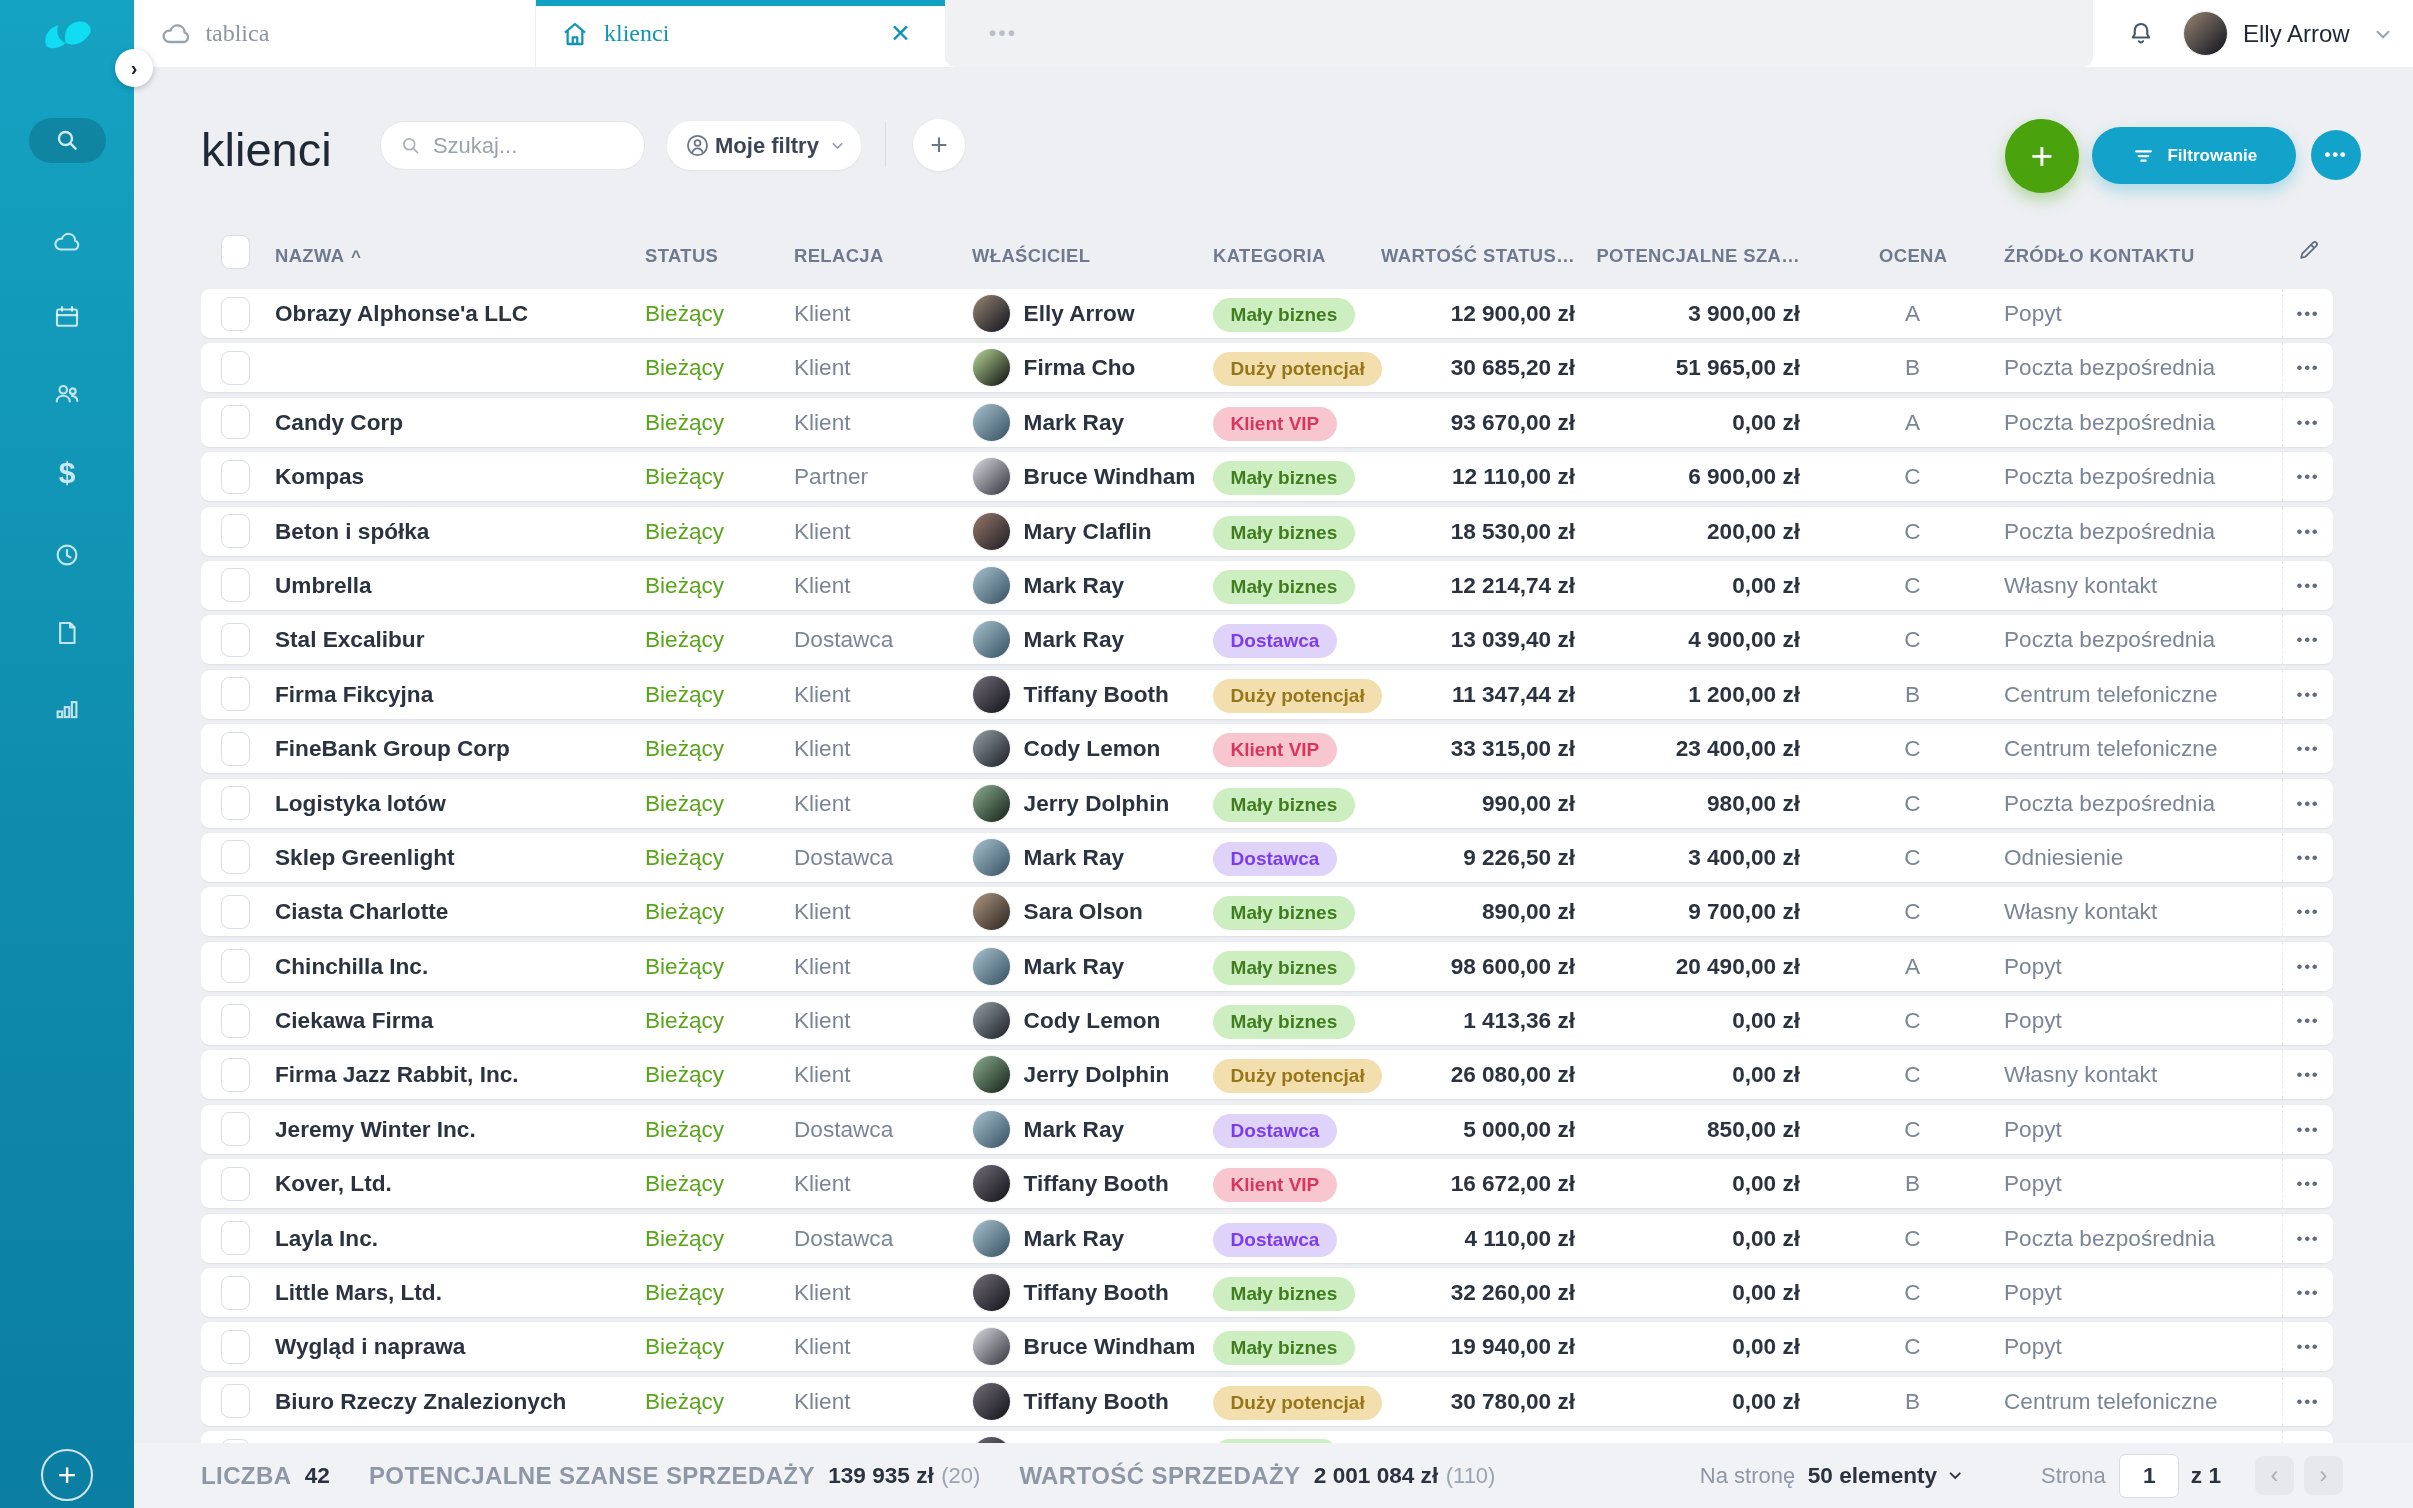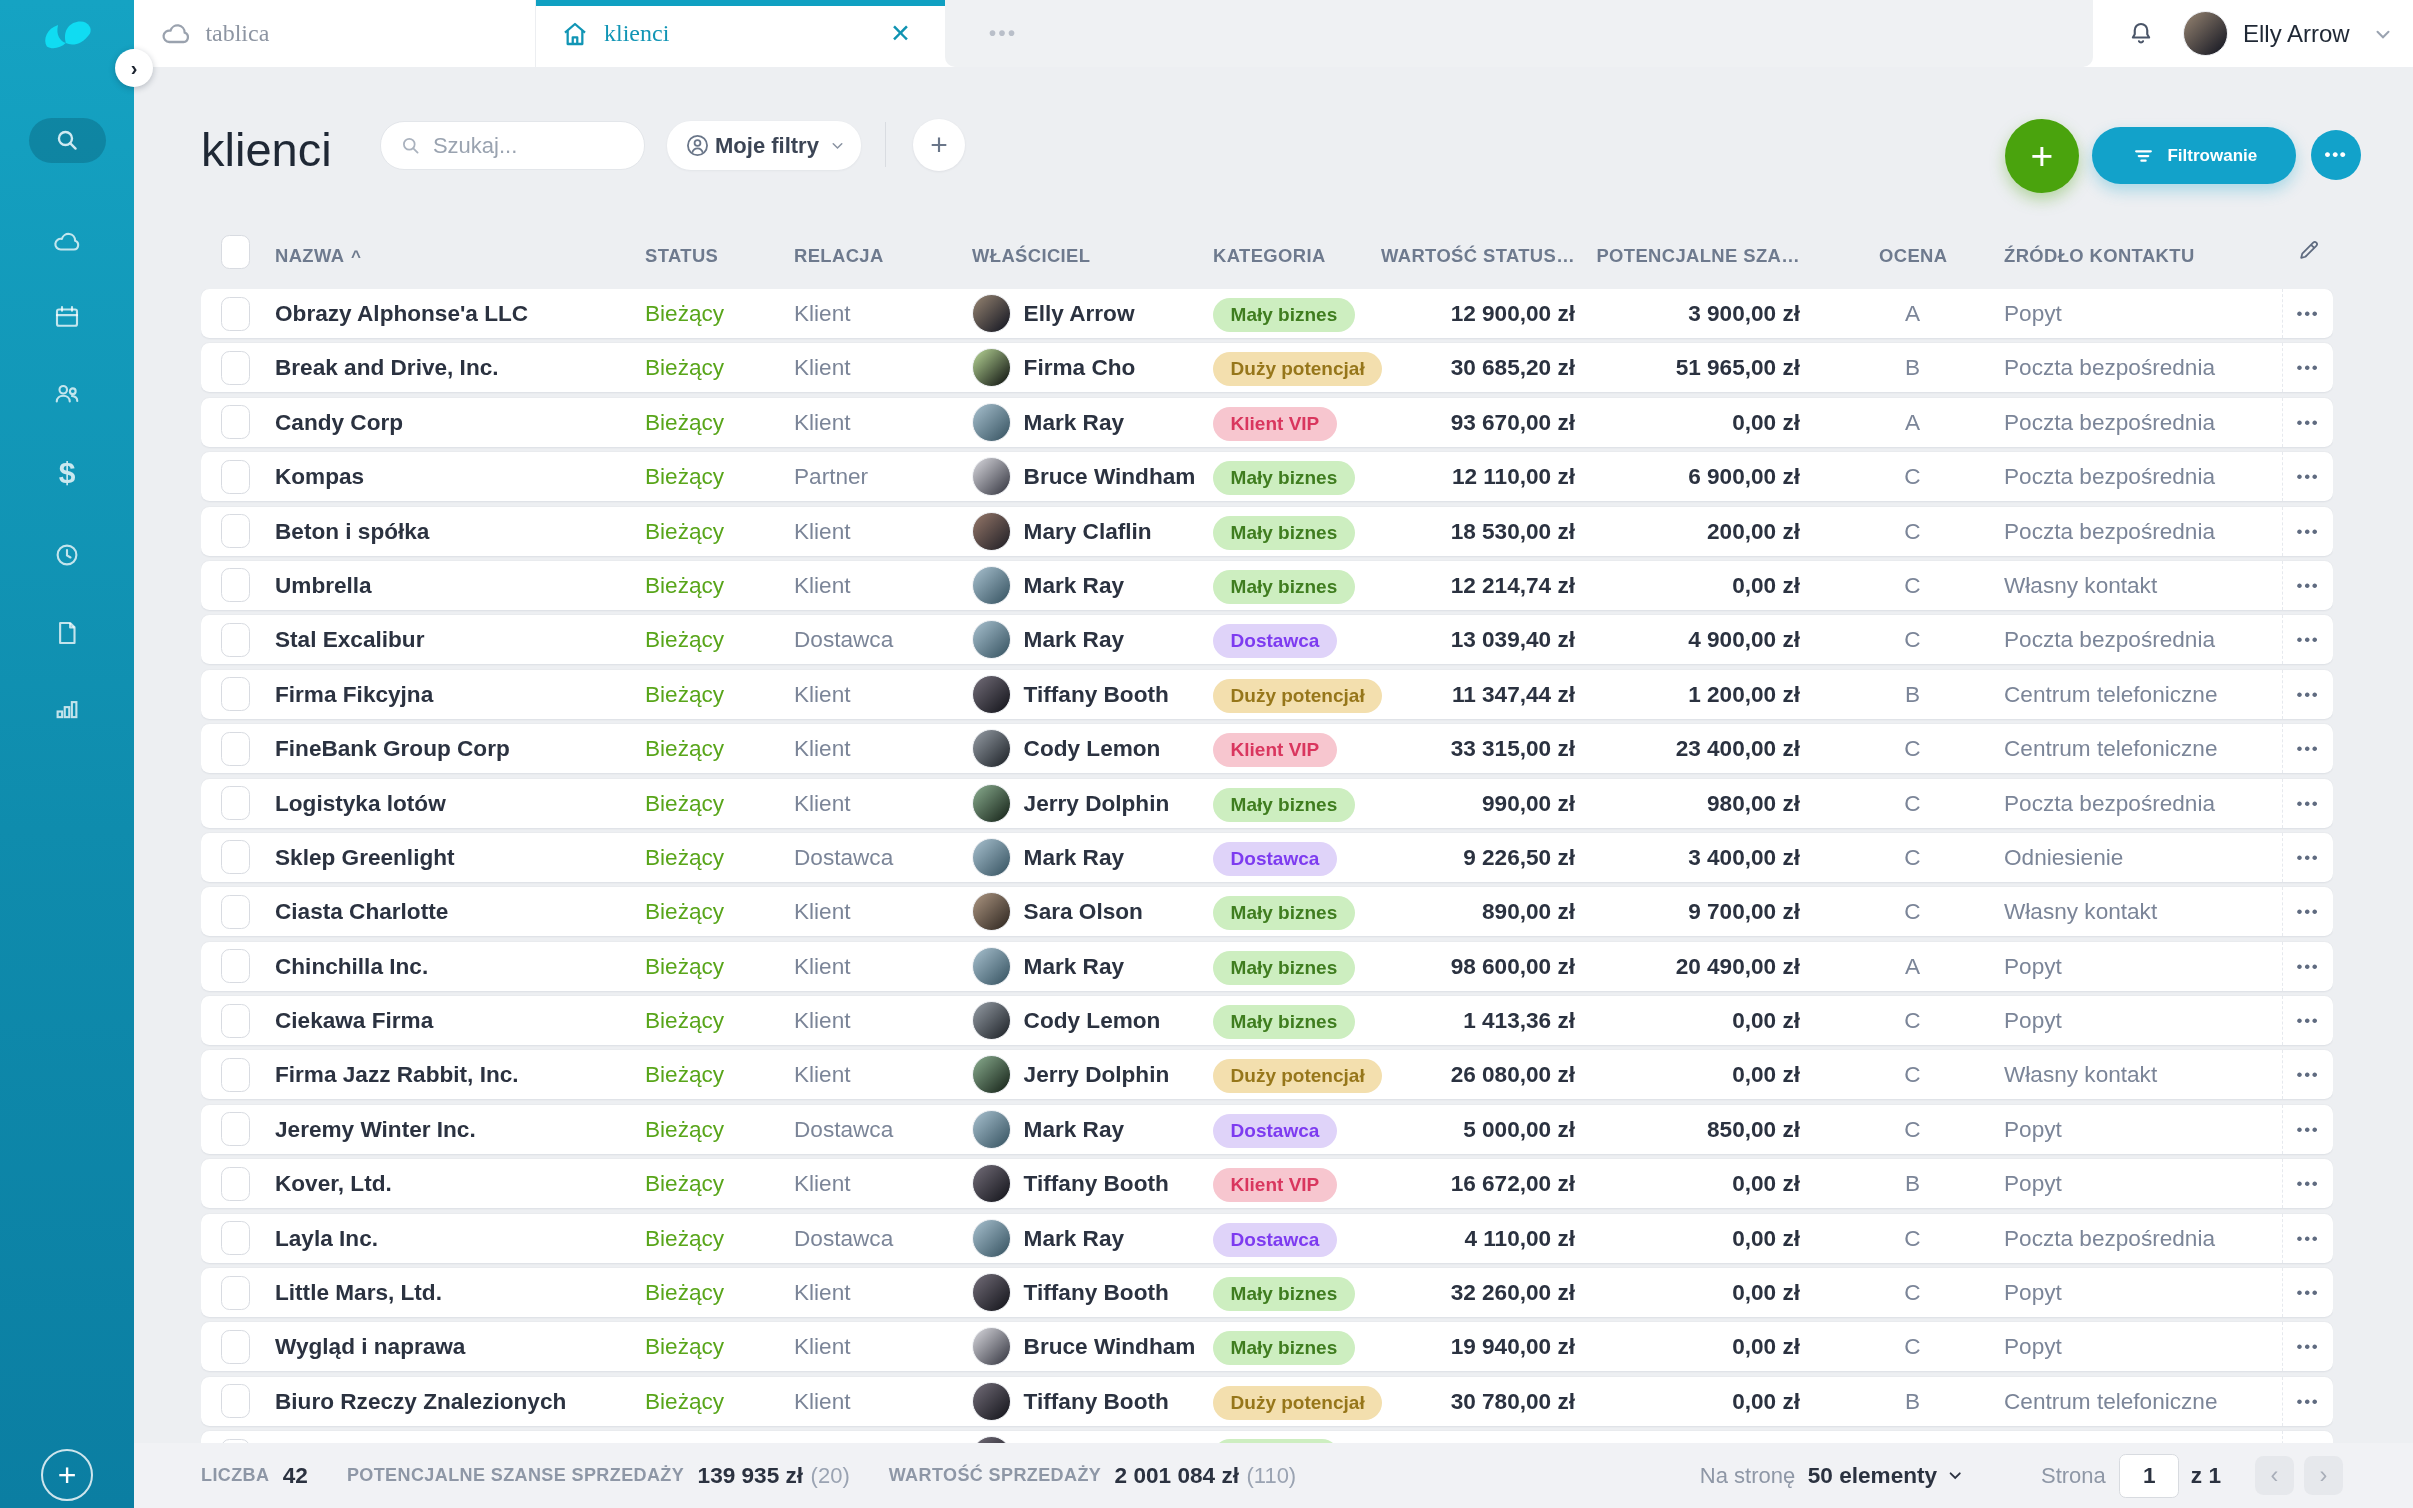--- a/index.html
+++ b/index.html
@@ -107,21 +107,21 @@
   .c-val { left:1156px; width:218px; text-align:right; font-weight:700; color:#2b3240; }
   .c-pot { left:1383px; width:216px; text-align:right; font-weight:700; color:#2b3240; }
   .c-score { left:1678px; width:67px; text-align:center; color:#7b8598; }
   .c-src { left:1803px; color:#7b8598; }
   .c-divline { position:absolute; left:2081px; top:0; bottom:0; border-left:0.8px dashed #e6e9ee; }
   .c-dots { left:2082px; width:50px; text-align:center; color:#5f6b80; font-size:17px; letter-spacing:1.7px; }
 
   
   .footer { position:absolute; left:134px; right:0; bottom:0; height:65px; background:#f1f2f5; z-index:6; }
   .fleft { position:absolute; left:67px; top:0; bottom:0; display:flex; align-items:center; }
-  .flabel { font-size:18px; font-weight:700; color:#8e97a6; letter-spacing:0.4px; }
+  .flabel { font-size:24px; font-weight:700; color:#8e97a6; letter-spacing:0.4px; }
   .fval { font-size:22.6px; font-weight:700; color:#2b3240; margin-left:13.4px; }
   .fnote { font-size:22px; color:#9aa3b2; margin-left:7.5px; }
   .fgap { width:39px; }
   .fright { position:absolute; right:70px; top:0; bottom:0; display:flex; align-items:center; }
   .perpage-lbl { font-size:22px; color:#8e97a6; }
   .perpage-val { font-size:22.6px; font-weight:700; color:#2b3240; margin-left:12.6px; display:flex; align-items:center; }
   .perpage-val svg { width:18.4px; height:18.4px; color:#2b3240; margin-left:8.4px; }
   .strona-lbl { font-size:22px; color:#8e97a6; margin-left:77px; }
   .page-input { width:60px; height:44px; background:#fff; border:0.8px solid #d8dbe0; border-radius:6.7px;
     margin-left:13.4px; text-align:center; font-size:22.6px; font-weight:600; color:#2b3240;
@@ -289,21 +289,20 @@
       <div class="cell c-cat"><span class="pill" style="background: rgb(205, 238, 192); color: rgb(63, 125, 31);">Mały biznes</span></div>
       <div class="cell c-val">12 900,00 zł</div>
       <div class="cell c-pot">3 900,00 zł</div>
       <div class="cell c-score">A</div>
       <div class="cell c-src">Popyt</div>
       <div class="c-divline"></div>
       <div class="cell c-dots">•••</div>
     </div>
     <div class="row">
       <div class="check c-check"></div>
-      <div class="cell c-name">Break and Drive, Inc.</div>
       <div class="cell c-status">Bieżący</div>
       <div class="cell c-rel">Klient</div>
       <div class="cell c-owner">
         <div class="avatar" style="background: linear-gradient(135deg, rgb(168, 196, 138) 10%, rgb(35, 42, 32) 85%);"></div>
         <span class="oname">Firma Cho</span>
       </div>
       <div class="cell c-cat"><span class="pill" style="background: rgb(243, 223, 174); color: rgb(150, 118, 26);">Duży potencjał</span></div>
       <div class="cell c-val">30 685,20 zł</div>
       <div class="cell c-pot">51 965,00 zł</div>
       <div class="cell c-score">B</div>

